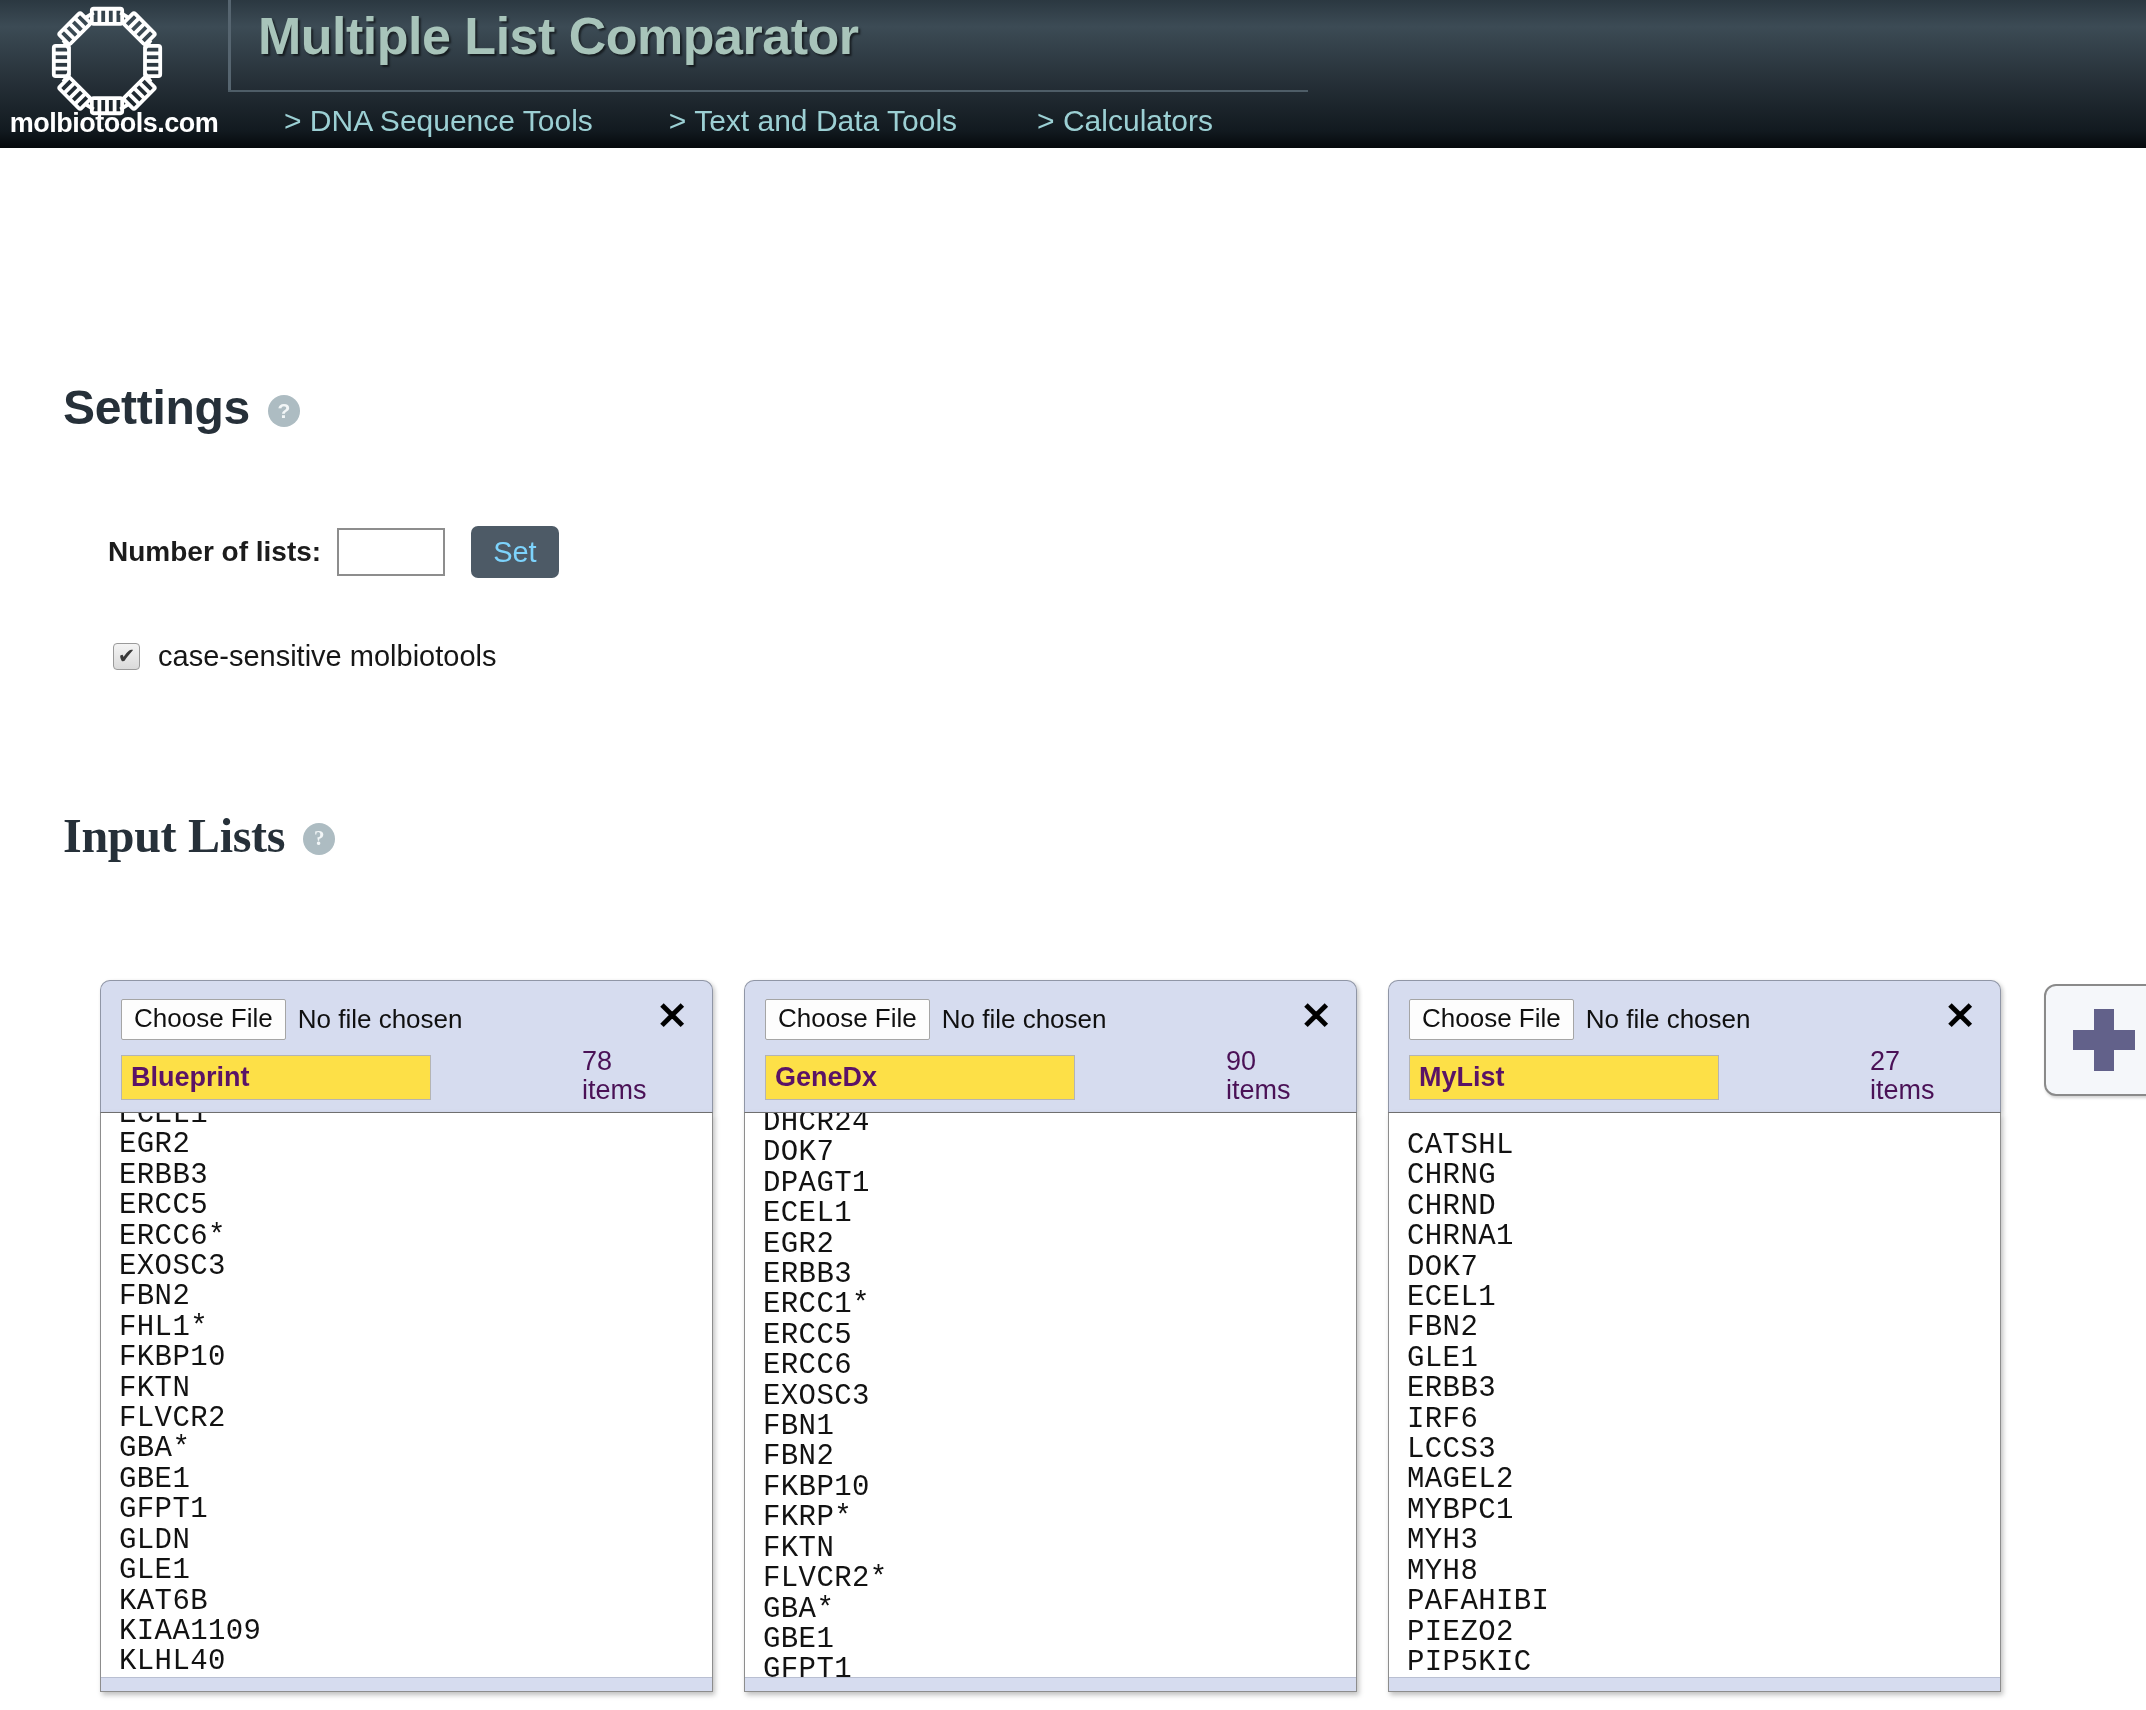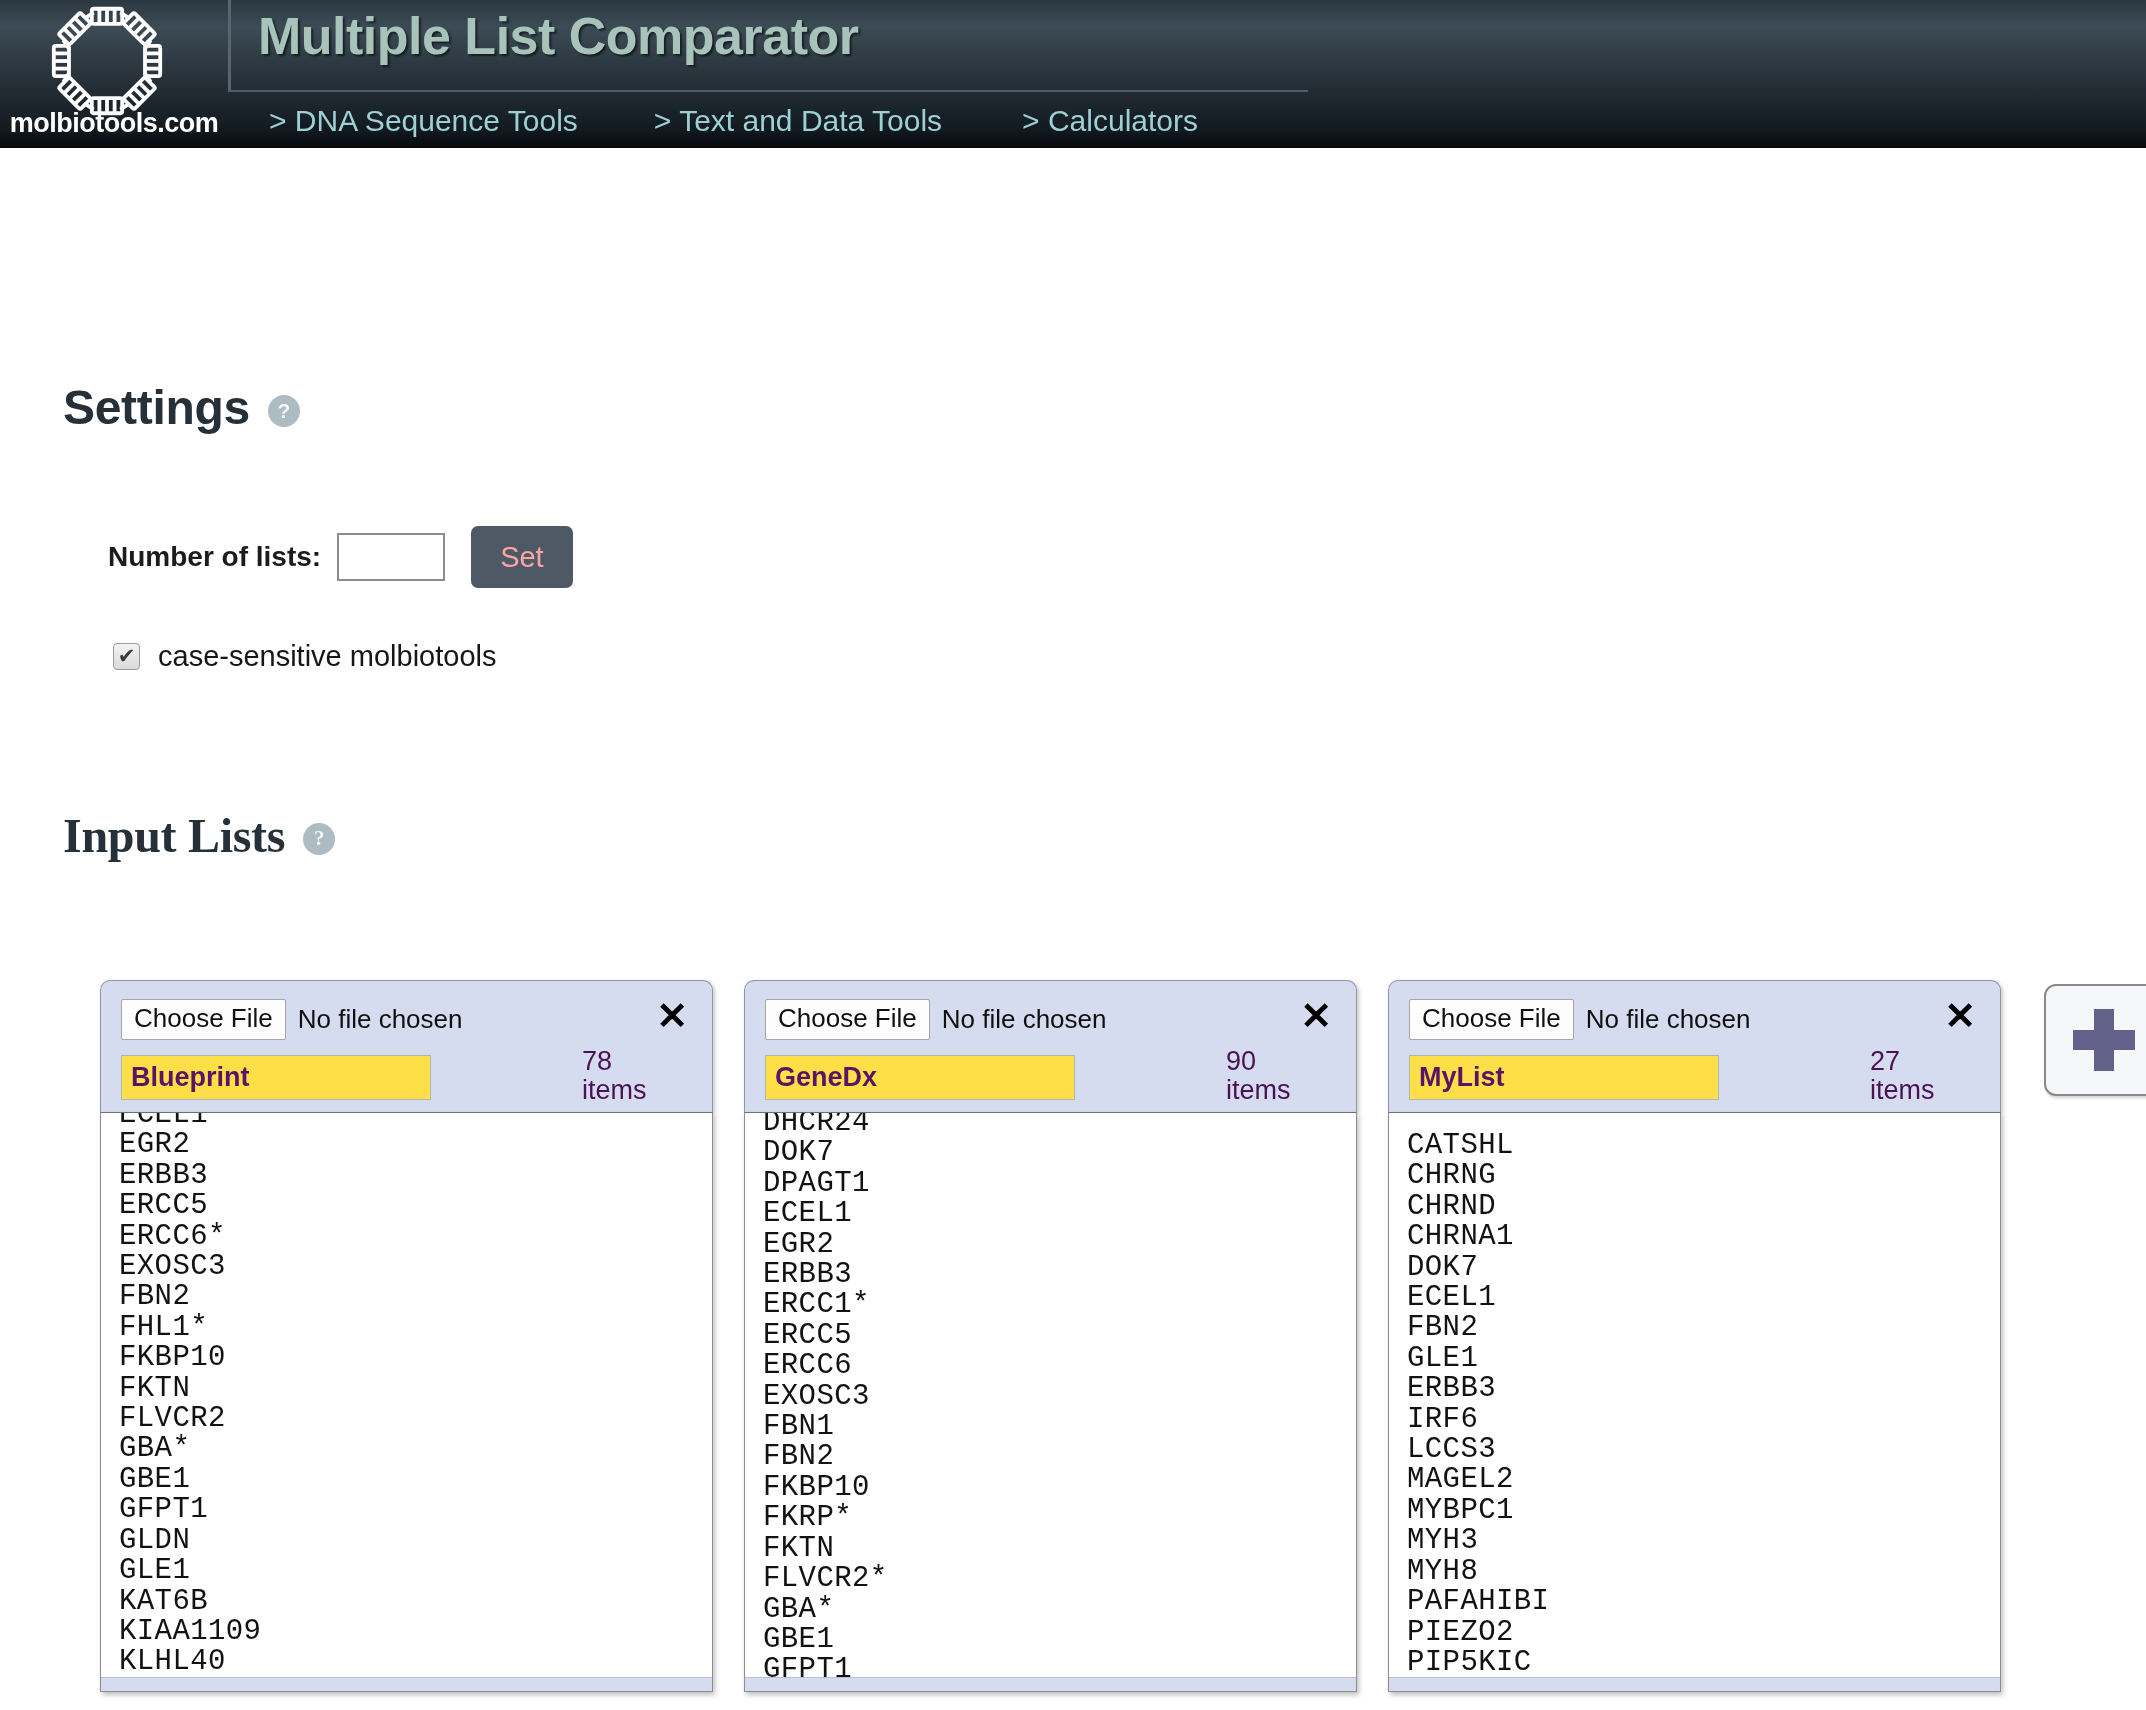--- a/index.html
+++ b/index.html
@@ -70,21 +70,21 @@
     align-items: center;
     gap: 0;
   }
   .nav-item {
     color: #9cd0d4;
     font-size: 30px;
     text-decoration: none;
     white-space: nowrap;
     cursor: pointer;
   }
-  .nav-gap-a { margin-left: 41px; }
+  .nav-gap-a { margin-left: 56px; }
   .nav-gap-b { margin-left: 76px; }
   .nav-gap-c { margin-left: 80px; }
 
   
   #page {
     position: relative;
     width: 2146px;
     height: 1562px;
     background: #ffffff;
   }
@@ -138,24 +138,24 @@
     border: 2px solid #8d8d8d;
     background: #ffffff;
     font-size: 24px;
     font-family: "Liberation Sans", sans-serif;
     padding: 0 8px;
     border-radius: 0;
     outline: none;
   }
   #set-button {
     margin-left: 26px;
-    height: 62px;
-    padding: 0 29px;
+    height: 52px;
+    padding: 0 22px;
     background: #4d5a66;
-    color: #fca5a5;
+    color: #7dd3fc;
     font-size: 29px;
     border: none;
     border-radius: 7px;
     cursor: pointer;
     font-family: "Liberation Sans", sans-serif;
   }
 
   #case-row {
     position: absolute;
     left: 113px; top: 492px;

